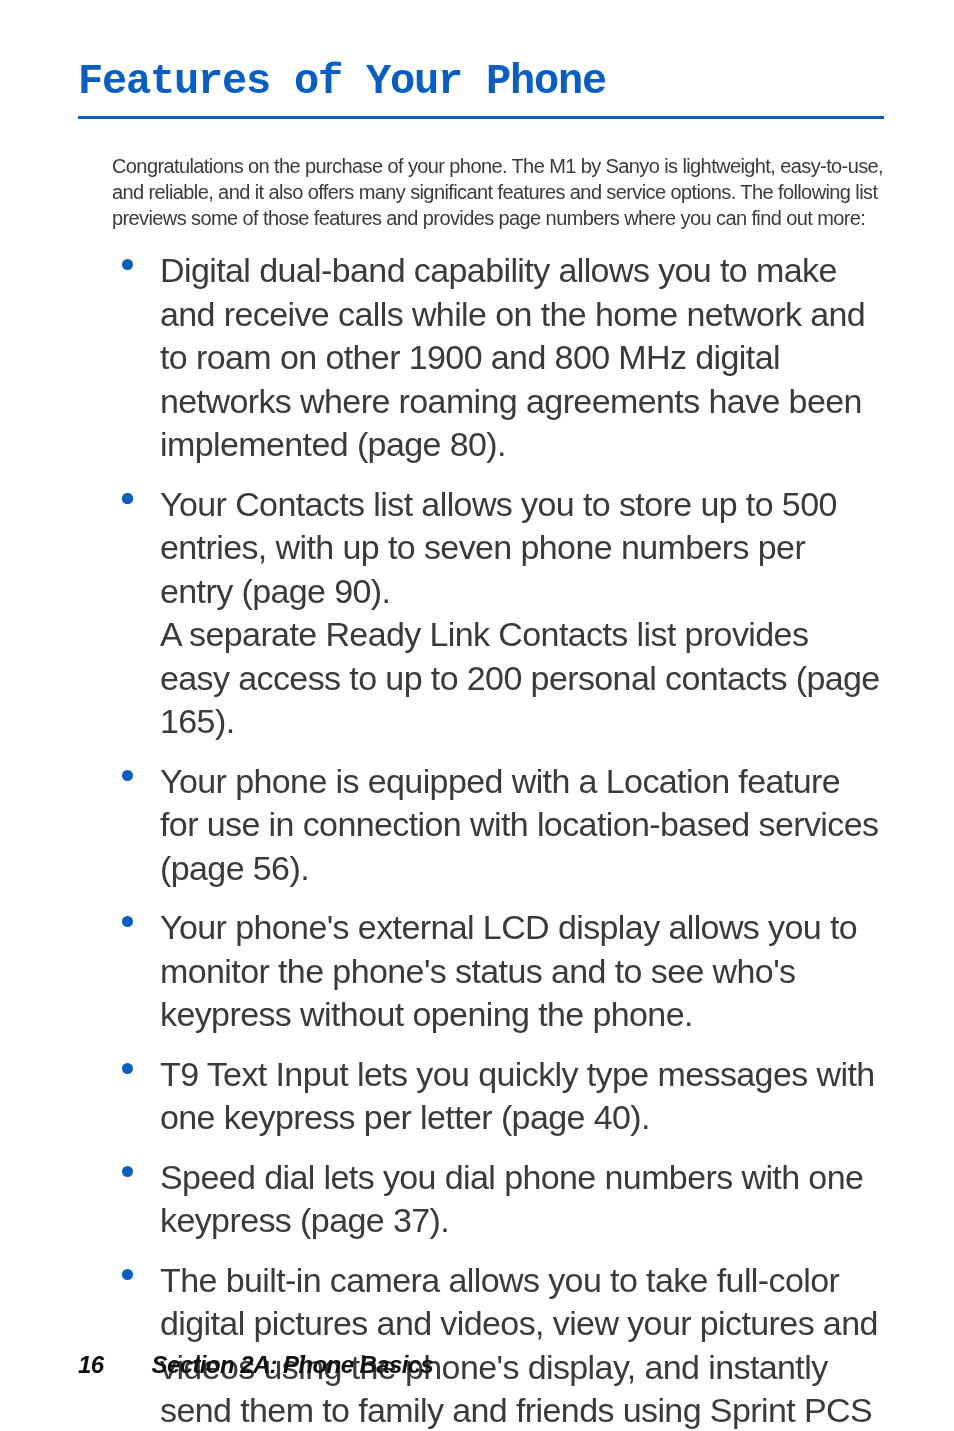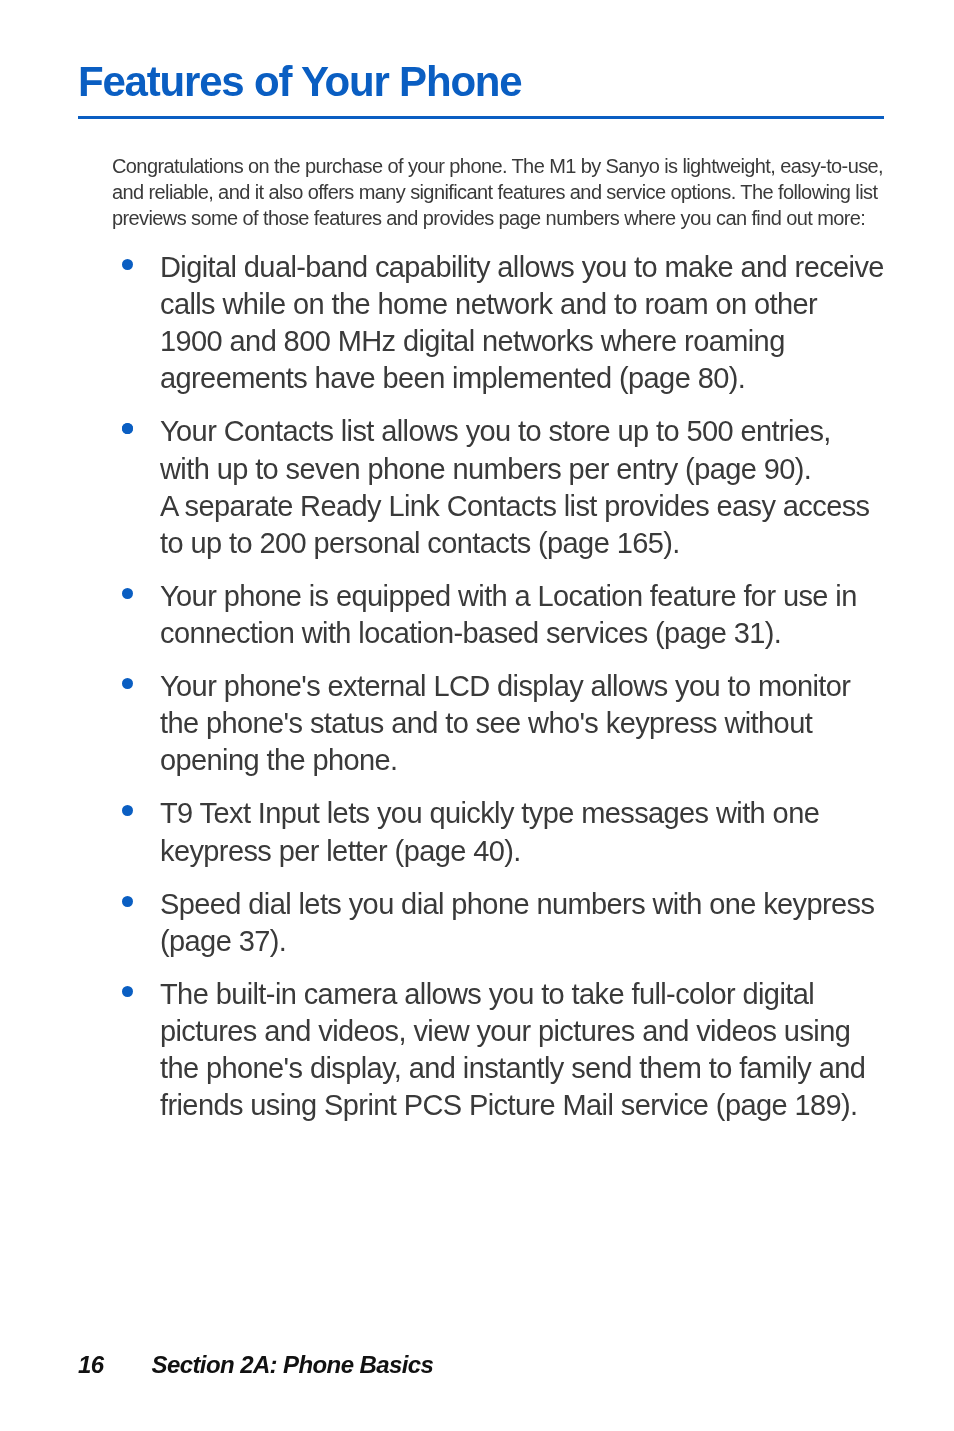--- a/index.html
+++ b/index.html
@@ -14,38 +14,39 @@
     }
     .heading {
       color: #0a5ec2;
       font-size: 42px;
       font-weight: 700;
       letter-spacing: -1.2px;
       border-bottom: 3px solid #0a5ec2;
       padding-bottom: 10px;
       margin-bottom: 34px;
       font-stretch: condensed;
+      font-family: Liberation Mono, monospace;
     }
     .intro {
       font-size: 20px;
       line-height: 1.3;
       letter-spacing: -0.6px;
       font-stretch: condensed;
       margin: 0 0 18px 34px;
       color: #3a3a3a;
       font-weight: 400;
     }
     ul.features {
       list-style: none;
       margin-left: 34px;
     }
     ul.features li {
       position: relative;
       padding-left: 48px;
-      font-size: 29px;
+      font-size: 34px;
       line-height: 1.28;
       letter-spacing: -0.6px;
       font-stretch: condensed;
       margin-bottom: 16px;
       color: #3a3a3a;
     }
     ul.features li .bullet {
       position: absolute;
       left: 10px;
       top: 10px;
@@ -72,21 +73,21 @@
 
 <div class="page">
   <h1 class="heading">Features of Your Phone</h1>
 
   <p class="intro">Congratulations on the purchase of your phone. The M1 by Sanyo is lightweight, easy-to-use, and reliable, and it also offers many significant features and service options. The following list previews some of those features and provides page numbers where you can find out more:</p>
 
   <ul class="features">
     <li><span class="bullet"></span><span>Digital dual-band capability allows you to make and receive calls while on the home network and to roam on other 1900 and 800 MHz digital networks where roaming agreements have been implemented (page 80).</span></li>
     <li><span class="bullet"></span></li>
     <li><span class="bullet"></span><span>Your Contacts list allows you to store up to 500 entries, with up to seven phone numbers per entry (page 90).<br>A separate Ready Link Contacts list provides easy access to up to 200 personal contacts (page 165).</span></li>
-    <li><span class="bullet"></span><span>Your phone is equipped with a Location feature for use in connection with location-based services (page 31).</span></li>
+    <li><span class="bullet"></span><span>Your phone is equipped with a Location feature for use in connection with location-based services (page 56).</span></li>
     <li><span class="bullet"></span><span>Your phone's external LCD display allows you to monitor the phone's status and to see who's keypress without opening the phone.</span></li>
     <li><span class="bullet"></span><span>T9 Text Input lets you quickly type messages with one keypress per letter (page 40).</span></li>
     <li><span class="bullet"></span><span>Speed dial lets you dial phone numbers with one keypress (page 37).</span></li>
     <li><span class="bullet"></span><span>The built-in camera allows you to take full-color digital pictures and videos, view your pictures and videos using the phone's display, and instantly send them to family and friends using Sprint PCS Picture Mail service (page 189).</span></li>
   </ul>
 </div>
 
 <div class="footer">
   <span class="pnum">16</span>
   <span>Section 2A: Phone Basics</span>

